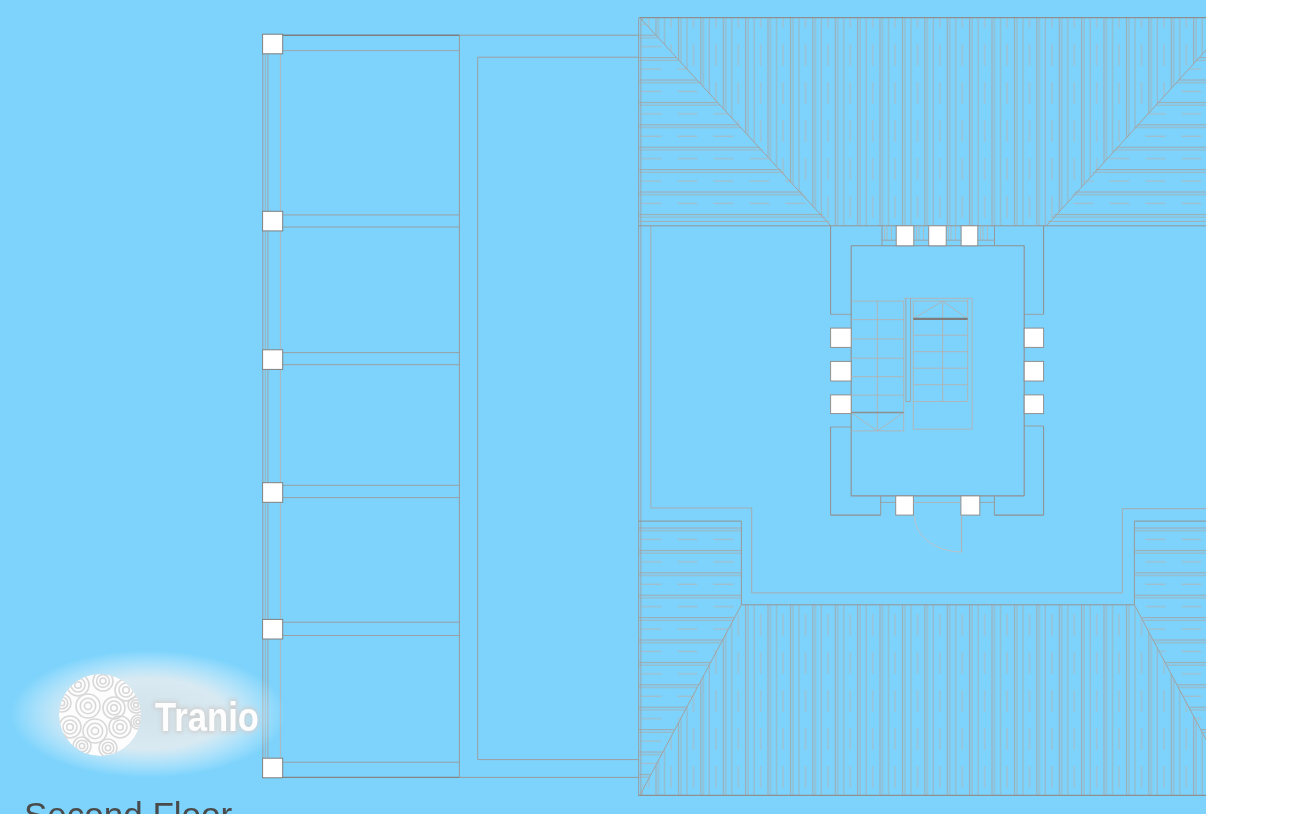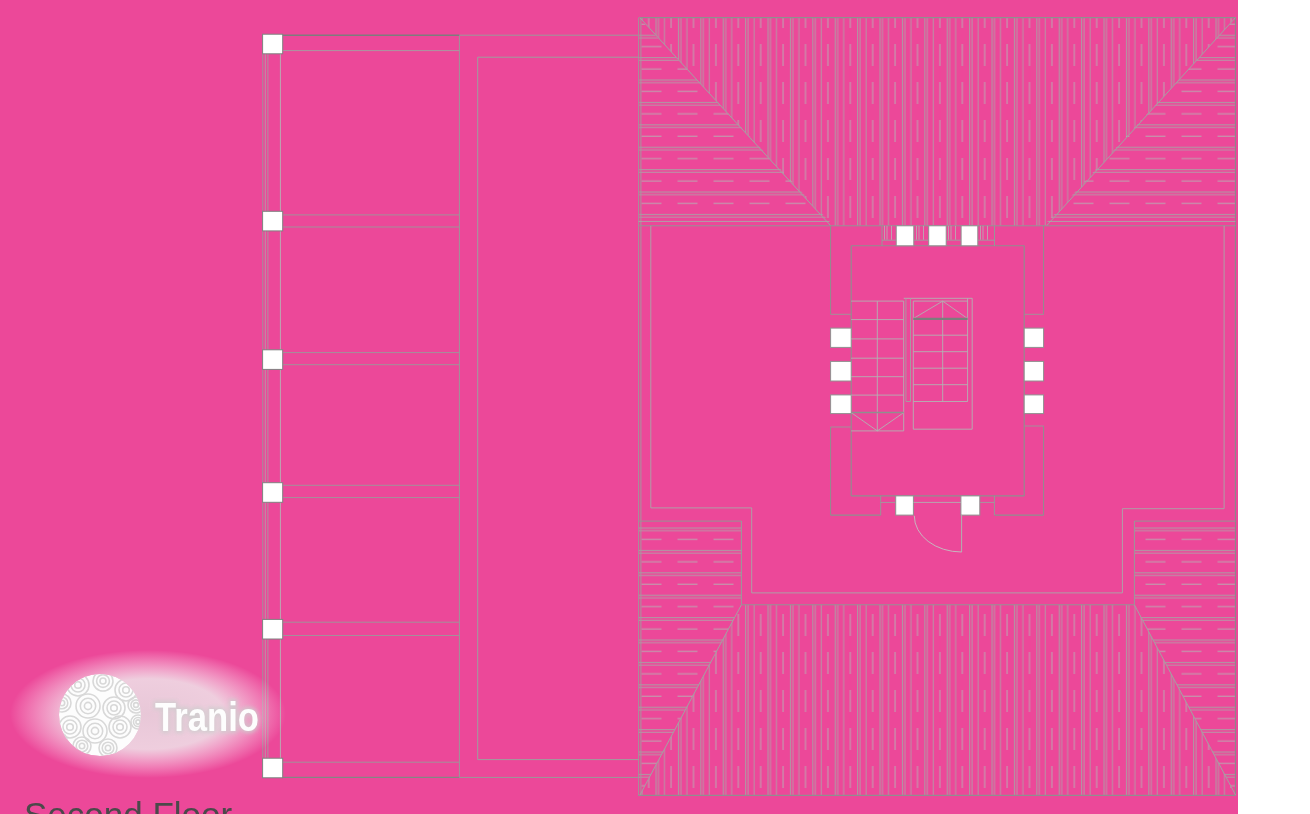--- a/index.html
+++ b/index.html
@@ -1,17 +1,17 @@
 <!DOCTYPE html>
 <html><head>
 <meta charset="utf-8">
 <style>
   html,body{margin:0;padding:0;background:#ffffff;}
-  #page{position:relative;width:1206px;height:814px;background:#ec4899;overflow:hidden;
-        font-family:"Liberation Sans", sans-serif;padding-left:32px;}
+  #page{position:relative;width:1206px;height:814px;background:#7dd3fc;overflow:hidden;
+        font-family:"Liberation Sans", sans-serif;}
   svg{position:absolute;left:0;top:0;}
 </style>
 </head>
 <body>
 <div id="page">
 <svg width="1310" height="814" viewBox="0 0 1310 814">
 <defs>
 
   <pattern id="vh" width="22.4" height="38" patternUnits="userSpaceOnUse" patternTransform="translate(5.9,0)">
     <line x1="0.6" y1="0" x2="0.6" y2="38" stroke="#a4a4a4" stroke-width="0.95"></line>

